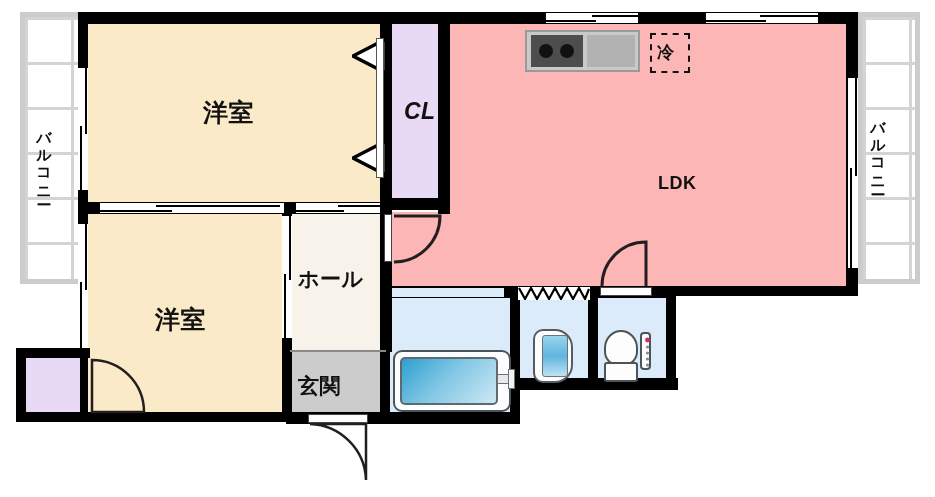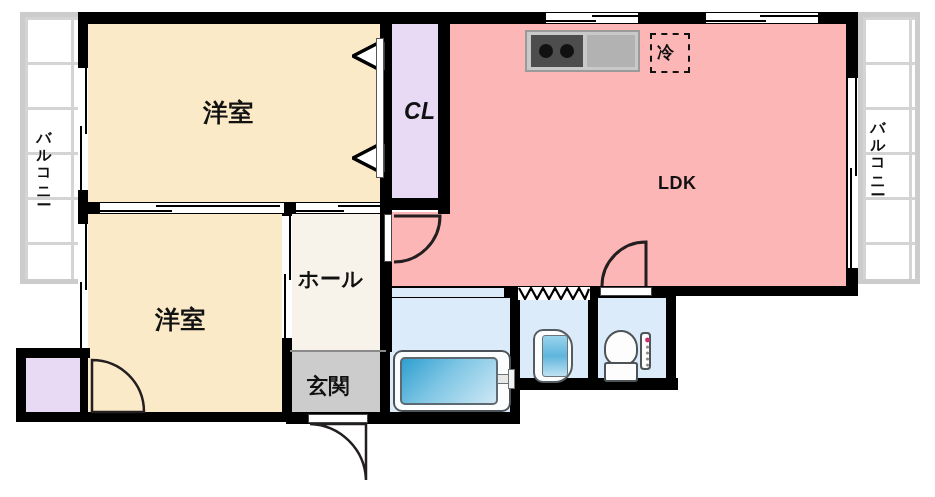--- a/index.html
+++ b/index.html
@@ -325,15 +325,15 @@
   <div class="label label-jp" style="left:203px; top:96px; font-size:25px;">洋室</div>
 
   <div class="label label-jp" style="left:155px; top:303px; font-size:25px;">洋室</div>
 
   <div class="label" style="left:404px; top:98px; font-size:23px;font-style:italic;">CL</div>
 
   <div class="label" style="left:658px; top:141px; font-size:18px;margin-top:32px;">LDK</div>
 
   <div class="label label-jp" style="left:298px; top:265px; font-size:21px;">ホール</div>
 
-  <div class="label label-jp" style="left:307px; top:372px; font-size:21px;">玄関</div>
+  <div class="label label-jp" style="left:298px; top:372px; font-size:21px;">玄関</div>
 
 </div>
 
 </body></html>

